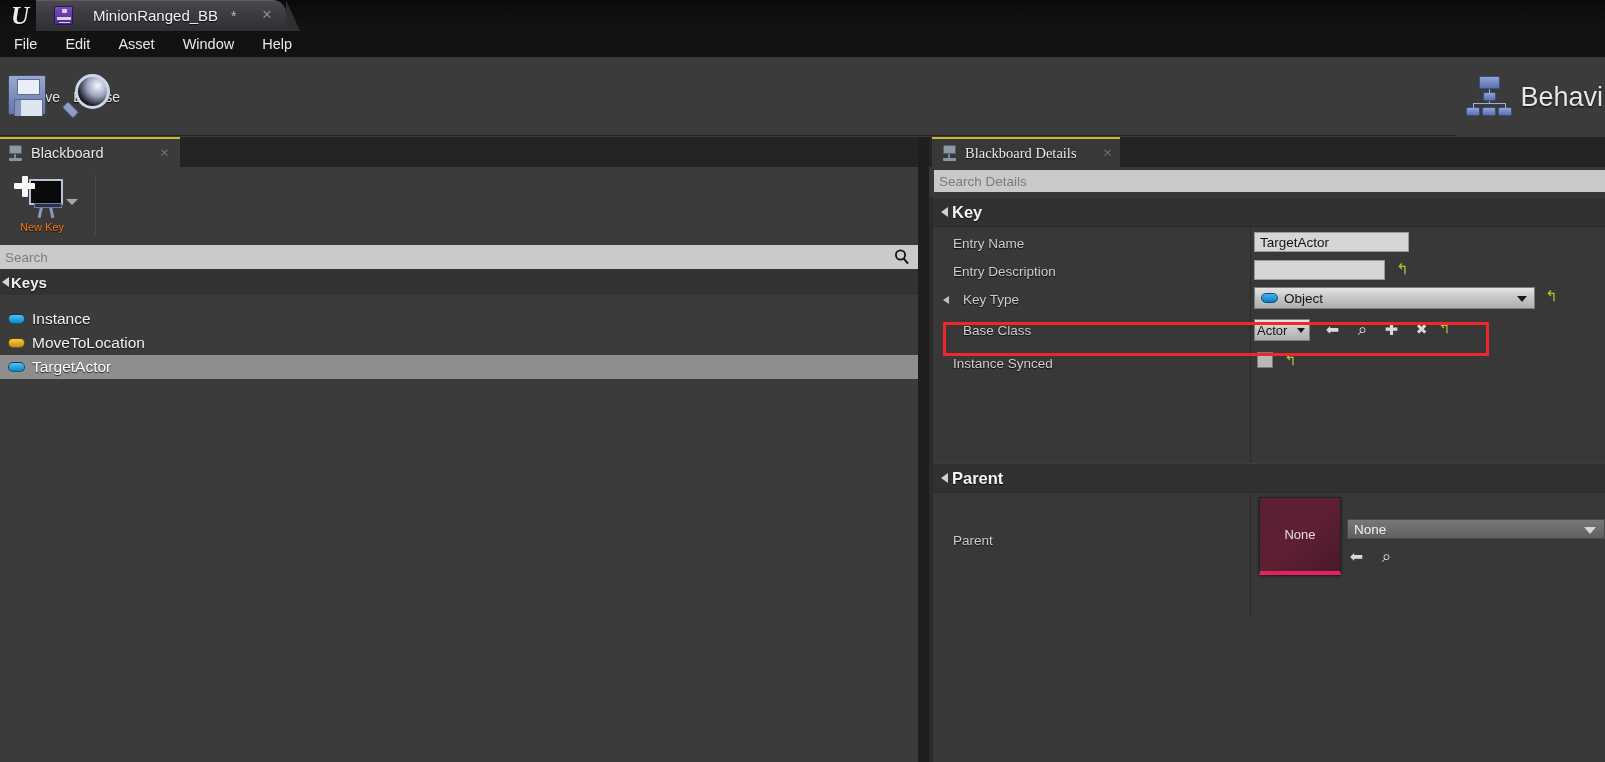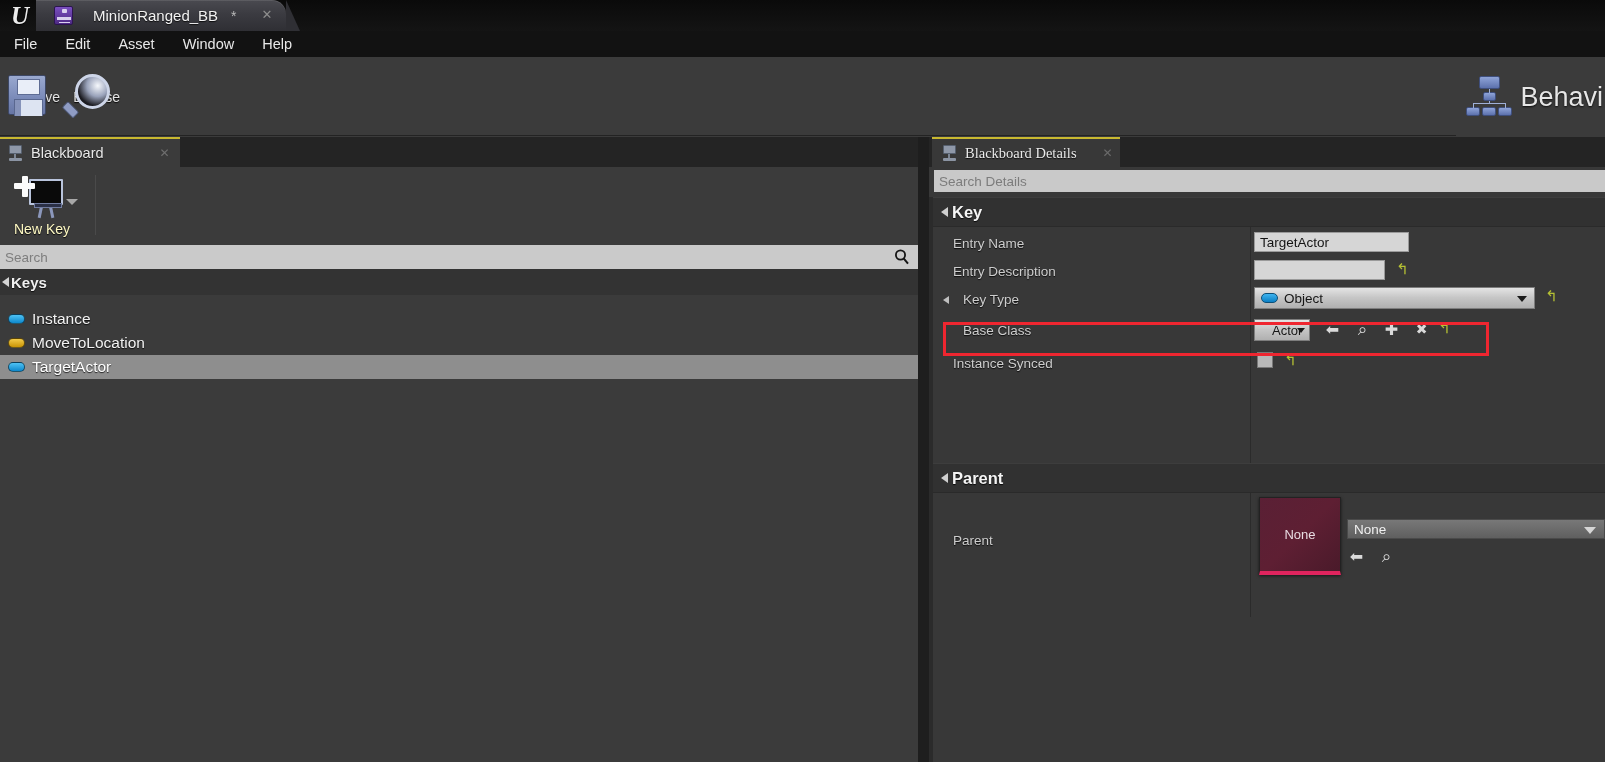--- a/index.html
+++ b/index.html
@@ -168,21 +168,21 @@
   .nk-leg1 { position: absolute; left: 27px; top: 33px; width: 3px; height: 13px;
     background: #8b97bb; transform: rotate(12deg); }
   .nk-leg2 { position: absolute; left: 38px; top: 33px; width: 3px; height: 13px;
     background: #8b97bb; transform: rotate(-12deg); }
   .nk-tray { position: absolute; left: 22px; top: 31px; width: 28px; height: 5px;
     background: #2b3046; border: 1px solid #717da1; }
   .nk-plus-h { position: absolute; left: 2px; top: 11px; width: 21px; height: 6px;
     background: #fbfbfb; border-radius: 1px; }
   .nk-plus-v { position: absolute; left: 9.5px; top: 3.5px; width: 6px; height: 21px;
     background: #fbfbfb; border-radius: 1px; }
-  #newkey-label { color: #fef9c3; font-size: 14px; margin-top: -1px;
+  #newkey-label { color: #f97316; font-size: 11px; margin-top: -1px;
     text-shadow: 0 1px 1px rgba(0,0,0,0.9); }
   #newkey-arrow {
     position: absolute; left: 66px; top: 32px;
     width: 0; height: 0; border-left: 6px solid transparent;
     border-right: 6px solid transparent; border-top: 6px solid #a8a8a8;
   }
   #tool-sep {
     position: absolute; left: 95px; top: 8px; width: 1px; height: 60px;
     background: #2e2e2e; border-right: 1px solid #4a4a4a;
   }
@@ -518,21 +518,21 @@
       <div class="combo" style="left:321px; top:2px; width:281px;">
         <div class="obj-chip"></div>
         <span>Object</span>
         <div class="caret"></div>
       </div>
       <div class="reset-ico" style="left:612px; top:5px;">↰</div>
     </div>
 
     <div class="prop-row" style="top:118px; height:32px;">
       <div class="prop-name indent" style="top:8px;">Base Class</div>
-      <div class="combo" style="left:321px; top:4px; width:56px; padding-left:17px;">
+      <div class="combo" style="left:321px; top:4px; width:56px; padding-left:2px;">
         <span style="font-size:13px;">Actor</span>
         <div class="caret" style="right:4px; top:8px; border-left-width:4px; border-right-width:4px; border-top-width:5px;"></div>
       </div>
       <div class="mini-btn" style="left:390px; top:5px;">⬅</div>
       <div class="mini-btn" style="left:420px; top:5px; font-size:17px;">⌕</div>
       <div class="mini-btn" style="left:449px; top:5px;">✚</div>
       <div class="mini-btn" style="left:479px; top:5px; font-size:14px;">✖</div>
       <div class="reset-ico" style="left:505px; top:7px;">↰</div>
     </div>
 

